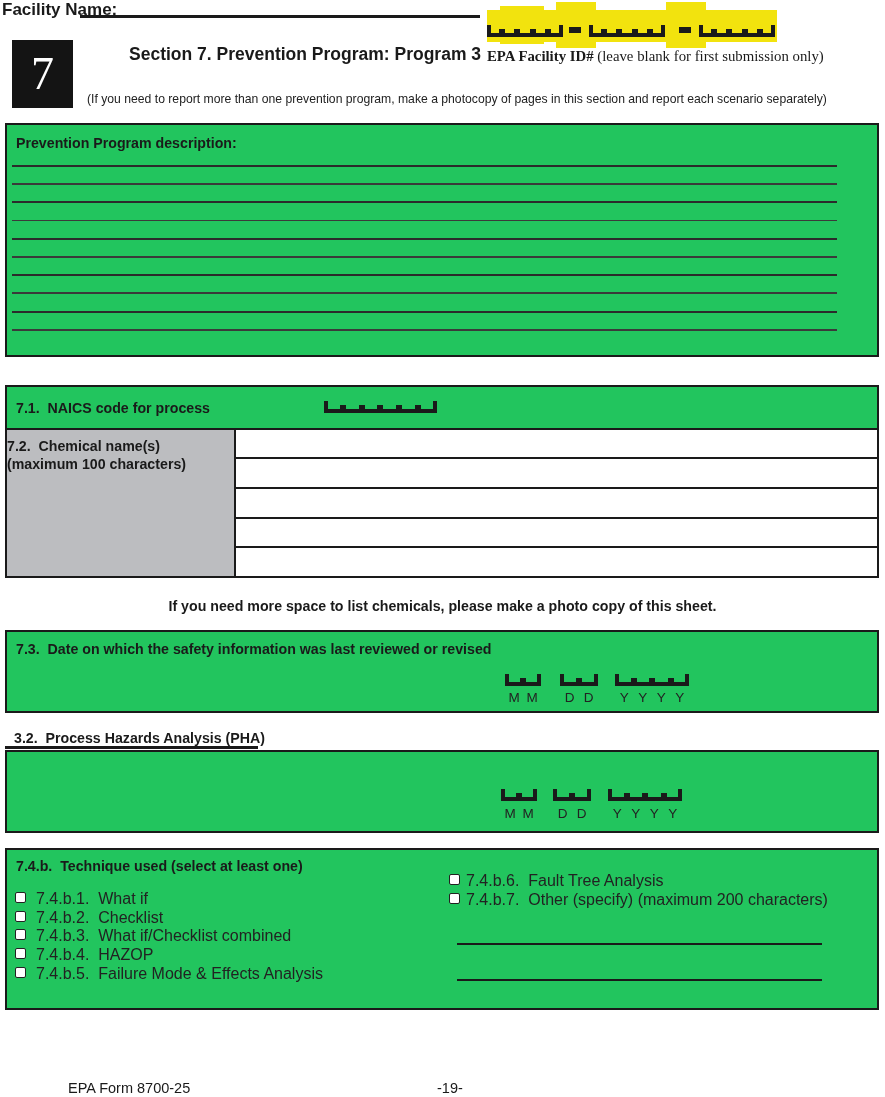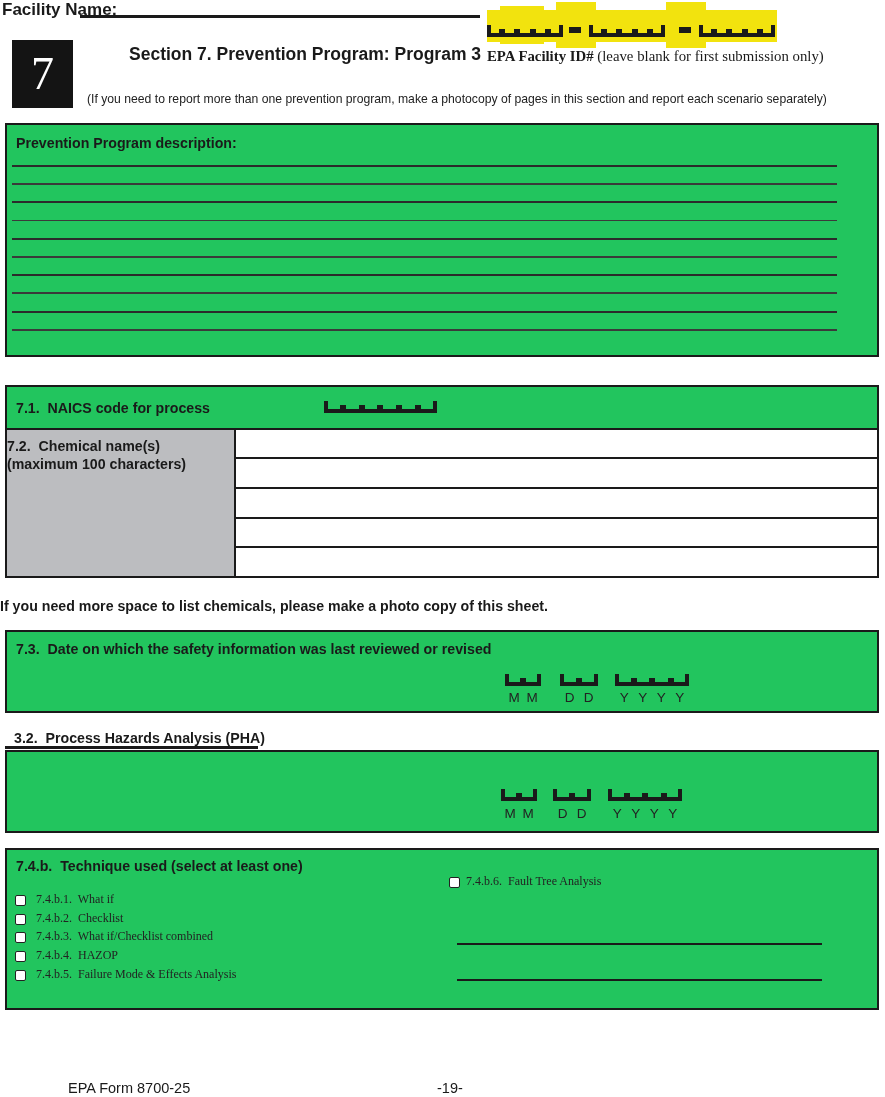--- a/index.html
+++ b/index.html
@@ -34,21 +34,21 @@
   .write-lines .wline:nth-child(even){background:#3a3a3a;height:1.8px;}
 
   
   .chem-section{position:absolute;left:0;right:0;top:40.5px;bottom:0;border-top:2.5px solid var(--ink);display:flex;}
   .chem-label-cell{width:229px;background:var(--gray);border-right:2.5px solid var(--ink);padding:7px 0;font-size:14.2px;font-weight:bold;line-height:1.28;}
   .chem-rows{flex:1;display:flex;flex-direction:column;}
   .chem-row{flex:1;border-bottom:2px solid var(--ink);background:#fff;}
   .chem-row:last-child{border-bottom:none;}
 
   
-  .opt-row{display:flex;align-items:center;height:18.7px;font-size:12px;color:#222;font-family:Liberation Serif, serif;}
+  .opt-row{display:flex;align-items:flex-start;height:18.7px;font-size:16px;color:#222;}
   .cb{width:11px;height:11px;border:1.9px solid #222;border-radius:2px;flex:none;margin-top:2px;margin-right:10px;background:#fff;}
 
   .label14{font-size:14.2px;}
   .small-note{font-size:12.2px;color:#222;}
 </style>
 </head>
 <body>
 
 <div class="page">
 
@@ -131,21 +131,21 @@
       <div class="chem-rows">
         <div class="chem-row"></div>
         <div class="chem-row"></div>
         <div class="chem-row"></div>
         <div class="chem-row"></div>
         <div class="chem-row"></div>
       </div>
     </div>
   </div>
 
-  <div class="abs txt b label14" style="left:0;top:598px;width:885px;">If you need more space to list chemicals, please make a photo copy of this sheet.</div>
+  <div class="abs txt b label14" style="left:0;top:598px;width:885px;text-align:center;">If you need more space to list chemicals, please make a photo copy of this sheet.</div>
 
   <div class="box" style="left:5px;top:630px;width:874px;height:83px;">
     <div class="abs txt b label14" style="left:9px;top:9px;">7.3.  Date on which the safety information was last reviewed or revised</div>
 
     <div class="abs comb" style="left:498px;top:41px;width:36px;height:13px;">
         <div class="cell first"></div>
         <div class="cell last"></div>
       </div>
     <div class="abs comb" style="left:553px;top:41px;width:38px;height:13px;">
         <div class="cell first"></div>
@@ -234,20 +234,24 @@
         <span class="cb"></span>
         <span class="txt">7.4.b.5.  Failure Mode &amp; Effects Analysis</span>
       </div>
     </div>
 
     <div class="abs" style="left:442px;top:22px;">
       <div class="opt-row" style="height:18.5px;">
         <span class="cb" style="margin-right:6px;"></span>
         <span class="txt">7.4.b.6.  Fault Tree Analysis</span>
       </div>
+      <div class="opt-row" style="height:18.5px;">
+        <span class="cb" style="margin-right:6px;"></span>
+        <span class="txt">7.4.b.7.  Other (specify) (maximum 200 characters)</span>
+      </div>
     </div>
 
     <div class="abs rule" style="left:450px;top:93px;width:365px;height:1.8px;"></div>
     <div class="abs rule" style="left:450px;top:129px;width:365px;height:1.8px;"></div>
   </div>
 
   <div class="abs txt" style="left:68px;top:1080px;font-size:14.5px;">EPA Form 8700-25</div>
   <div class="abs txt" style="left:437px;top:1080px;font-size:14.5px;">-19-</div>
 
 </div>

